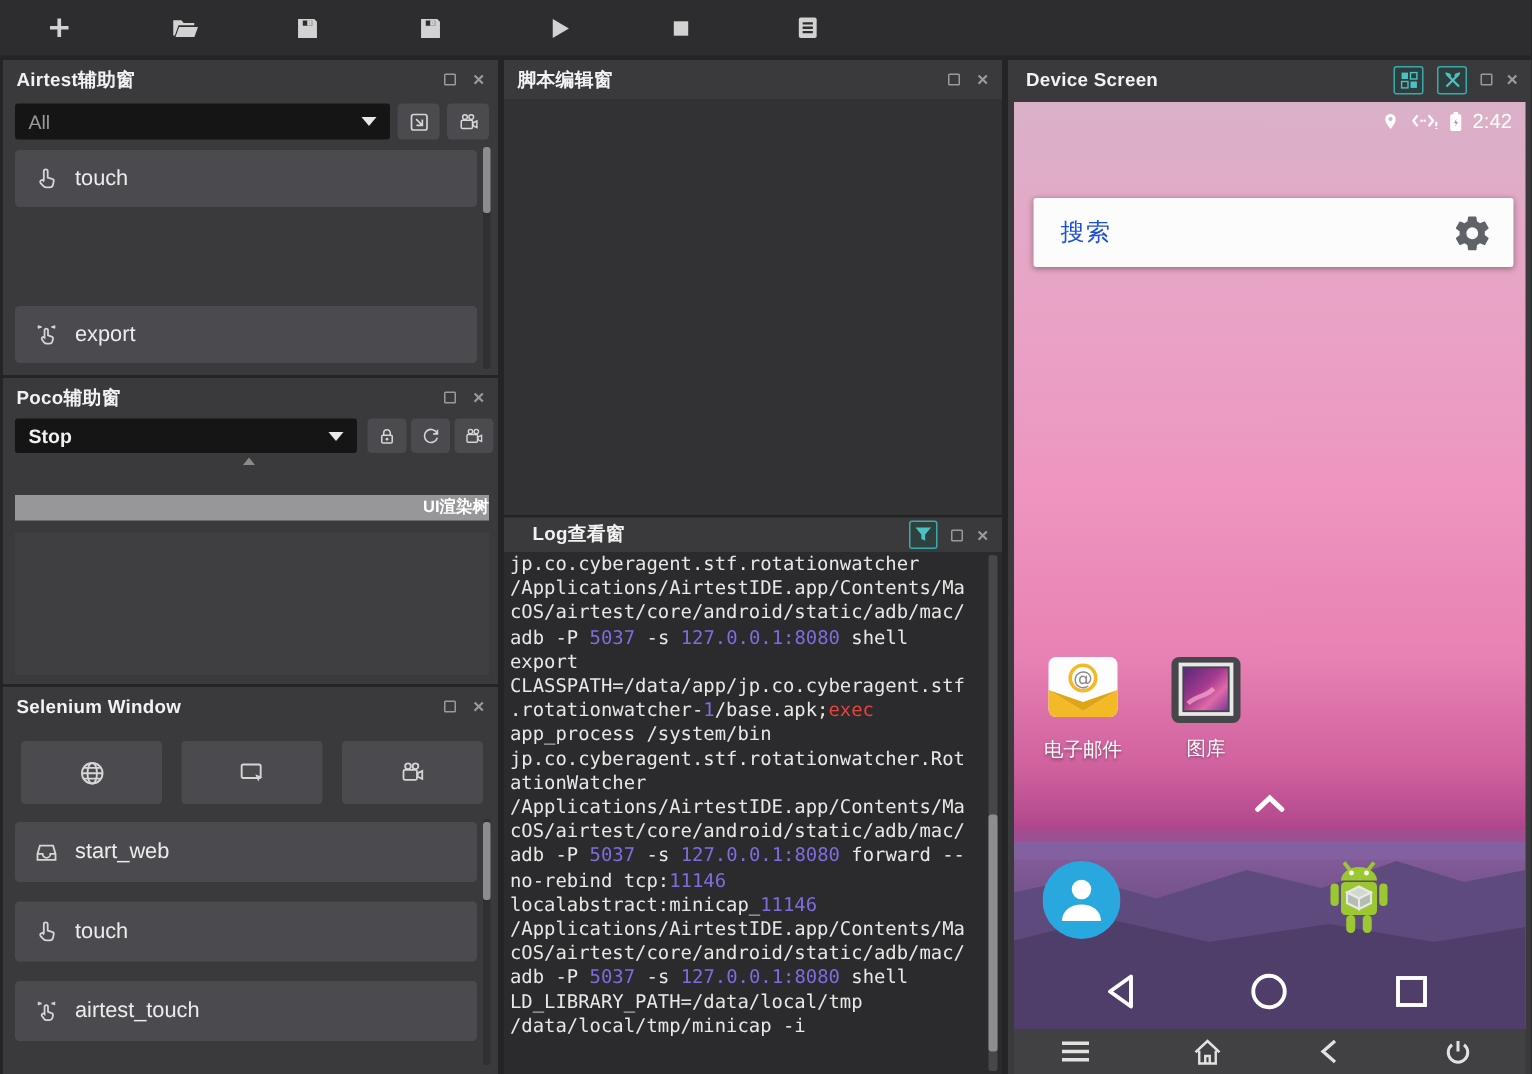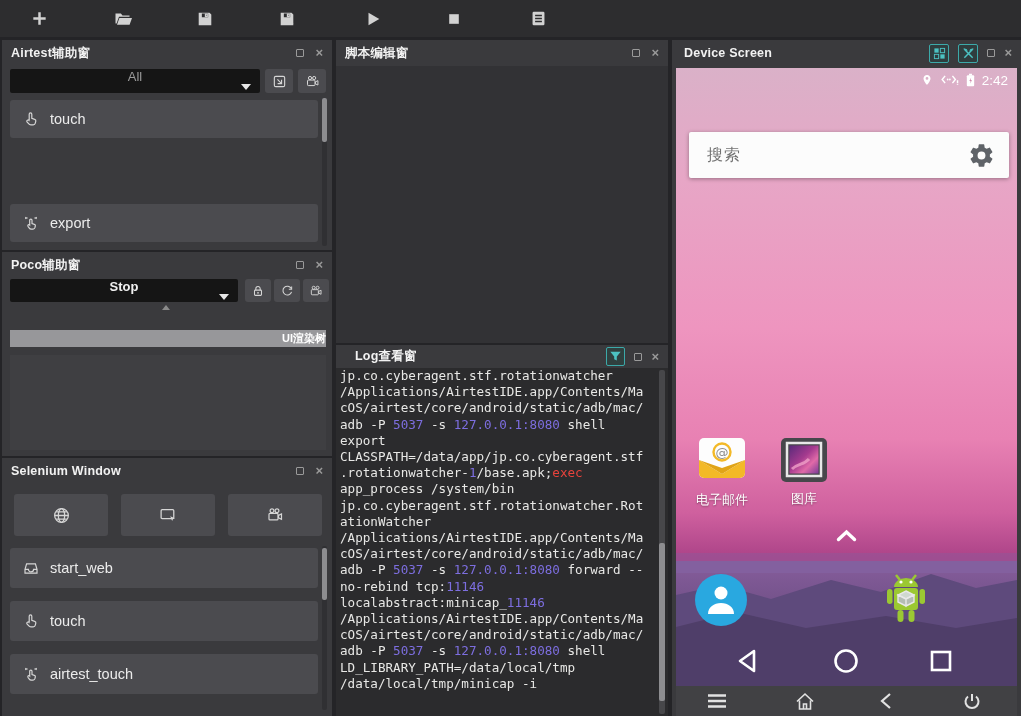--- a/index.html
+++ b/index.html
@@ -22,21 +22,21 @@
   .wb-float { width:8px; height:8px; border:1.4px solid #9a9a9a; border-radius:1px; }
   .wb-close { color:#9a9a9a; font-size:13px; line-height:8px; font-weight:bold; }
 
   .abtn { position:absolute; left:8px; width:308px; height:38px; background:#4b4b4f;
           border-radius:3px; display:flex; align-items:center; gap:11px; padding:0 13px;
           color:#ececec; font-size:14.5px; }
   .abtn svg, .ibtn svg { stroke:#d6d6d6; fill:none; stroke-width:1.2; }
   .ibtn { position:absolute; background:#4b4b4f; border-radius:3px; display:flex;
           align-items:center; justify-content:center; }
   .dropdown { position:absolute; background:#151515; border-radius:2px; display:flex;
-              align-items:center; padding:0 9px; font-size:13px;flex-direction:column; }
+              align-items:center; padding:0 9px; font-size:13px; }
   .dd-arrow { margin-left:auto; width:0; height:0; border-left:5px solid transparent;
               border-right:5px solid transparent; border-top:6px solid #e8e8e8; }
   .searchbox { position:absolute; background:#151515; border-radius:2px; display:flex;
                align-items:center; gap:9px; padding:0 8px; }
   .searchbox input { background:transparent; border:none; outline:none; color:#8f8f8f;
                      font-size:13px; font-family:"Liberation Sans",sans-serif; width:240px; }
   .scroll-track { position:absolute; width:5px; background:#303033; border-radius:2px; }
   .scroll-thumb { position:absolute; left:0; width:5px; background:#8d8d90; border-radius:2px; }
 
   
@@ -49,26 +49,26 @@
   .funnel-btn { width:19px; height:19px; border:1px solid #3ca9a9; border-radius:2px;
                 background:#30403f; display:flex; align-items:center; justify-content:center; }
 
   
   .teal-btn { width:20px; height:19px; border:1px solid #3ca9a9; border-radius:2px;
               background:#2f3d3e; display:flex; align-items:center; justify-content:center; }
   .device-area { position:absolute; left:676px; top:68px; width:341px; height:618px;
                  overflow:hidden;
                  background:linear-gradient(180deg,#dab1c8 0%,#e7a6c6 18%,#ee95bf 42%,
                             #e881b3 60%,#cf609e 72%,#ad4489 79%,#a04185 100%); }
-  .statusbar { position:absolute; top:5px; right:9px; display:flex; align-items:flex-start; gap:7px; }
+  .statusbar { position:absolute; top:5px; right:9px; display:flex; align-items:center; gap:7px; }
   .statusbar .time { color:#fff; font-size:13.5px; }
   .dev-search { position:absolute; left:13px; top:64px; width:320px; height:46px; background:#fcfcfc;
                 border-radius:2px; box-shadow:0 1px 4px rgba(0,0,0,.35); display:flex;
                 align-items:center; padding:0 14px 0 18px; }
-  .dev-search .hint { color:#737373; font-size:16px; letter-spacing:1px; }
+  .dev-search .hint { color:#1d4ed8; font-size:16px; letter-spacing:1px; }
   .app { position:absolute; width:70px; text-align:center; }
   .app .albl { margin-top:7px; color:#fff; font-size:13px; text-shadow:0 1px 2px rgba(0,0,0,.4); }
   .navbtn { position:absolute; }
   .dev-toolbar { position:absolute; left:676px; top:686px; width:341px; height:30px;
                  background:#414144; display:flex; align-items:center; }
   .dev-toolbar svg { stroke:#e2e2e2; fill:none; stroke-width:1.6; }
 
   .tree-tab { position:absolute; left:8px; width:316px; height:17px; background:#97979a;
               color:#fff; font-size:11px; font-weight:bold; line-height:17px; padding-left:6px; }
   .caret-up { position:absolute; width:0; height:0; border-left:4px solid transparent;

